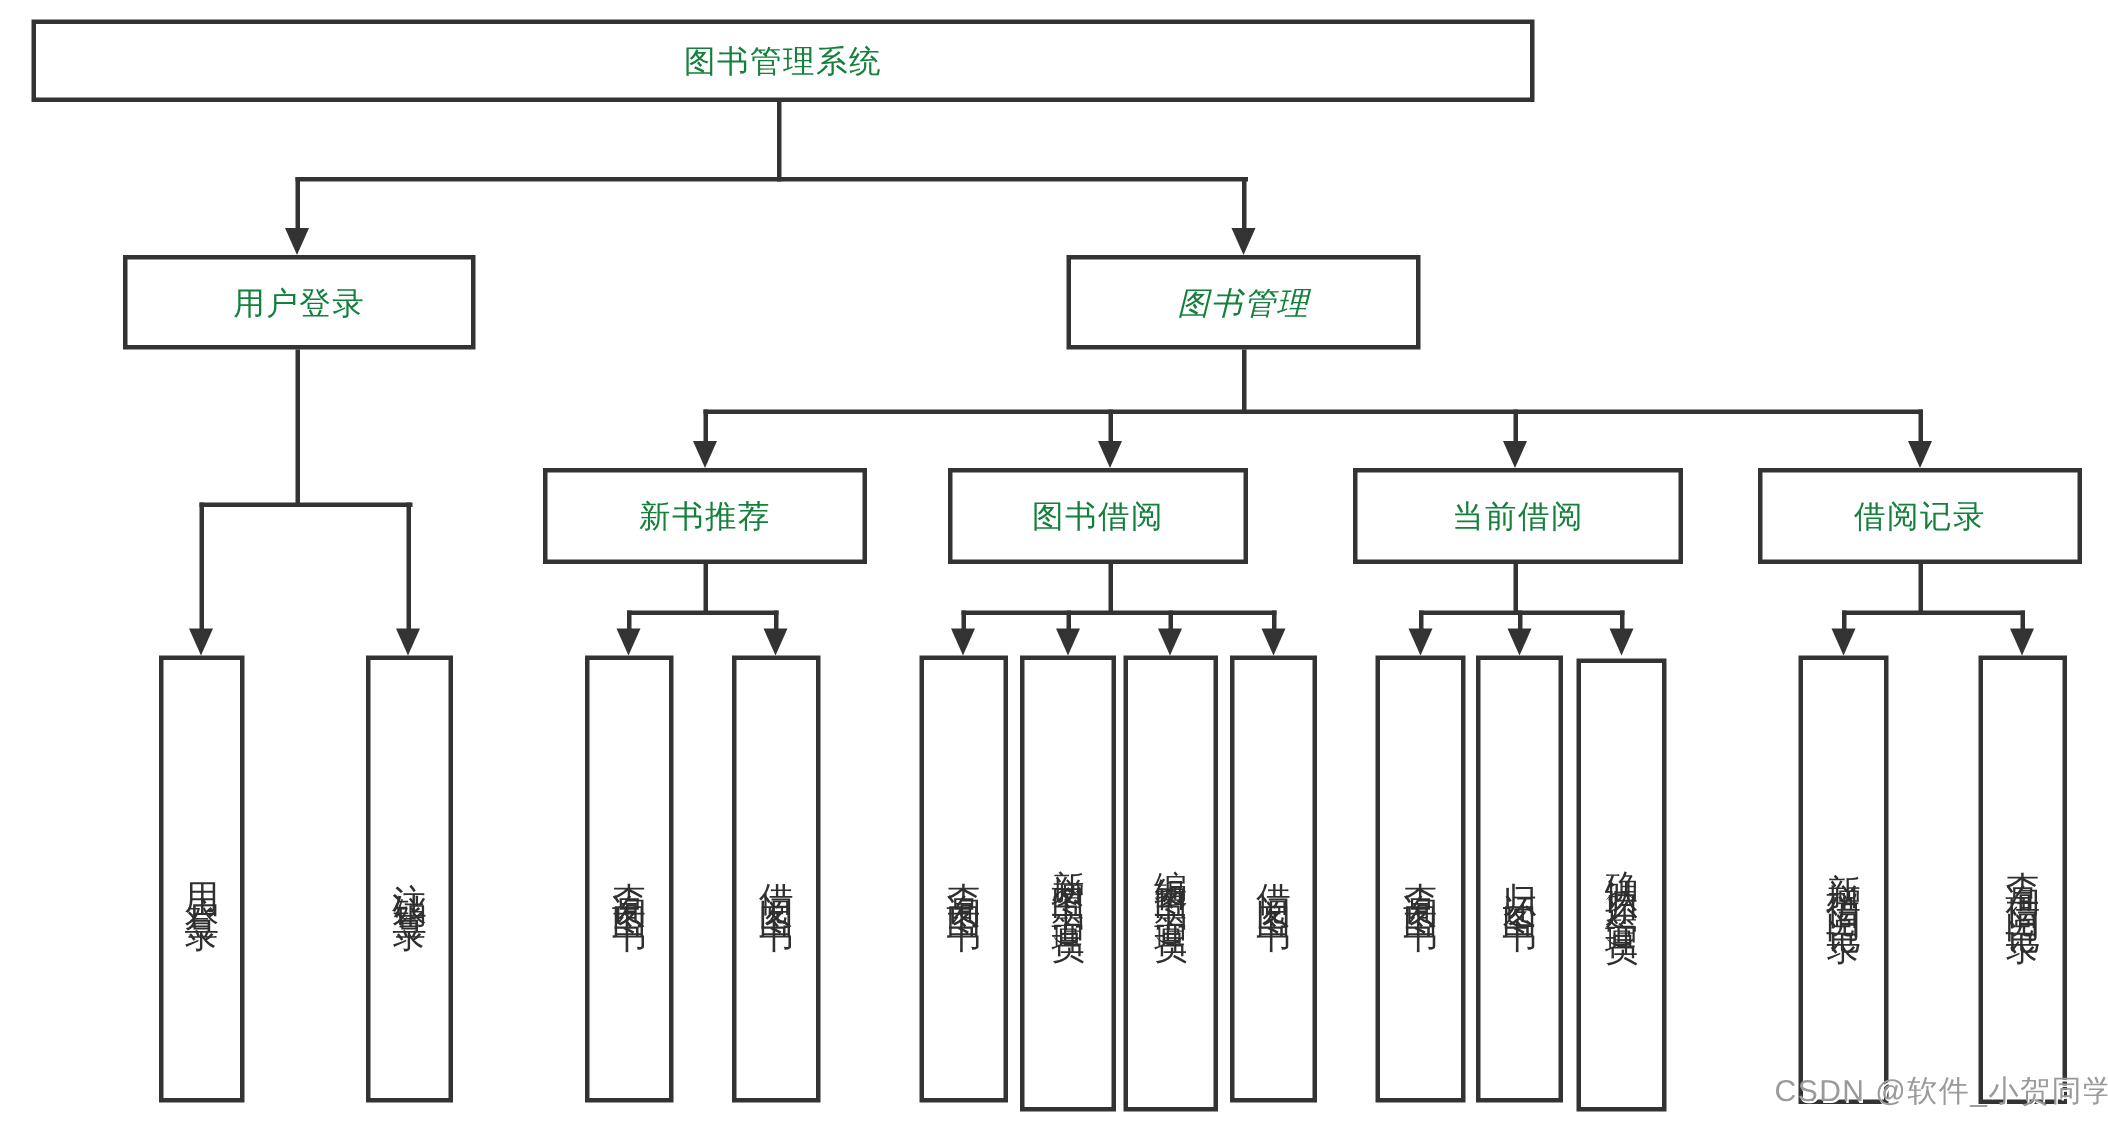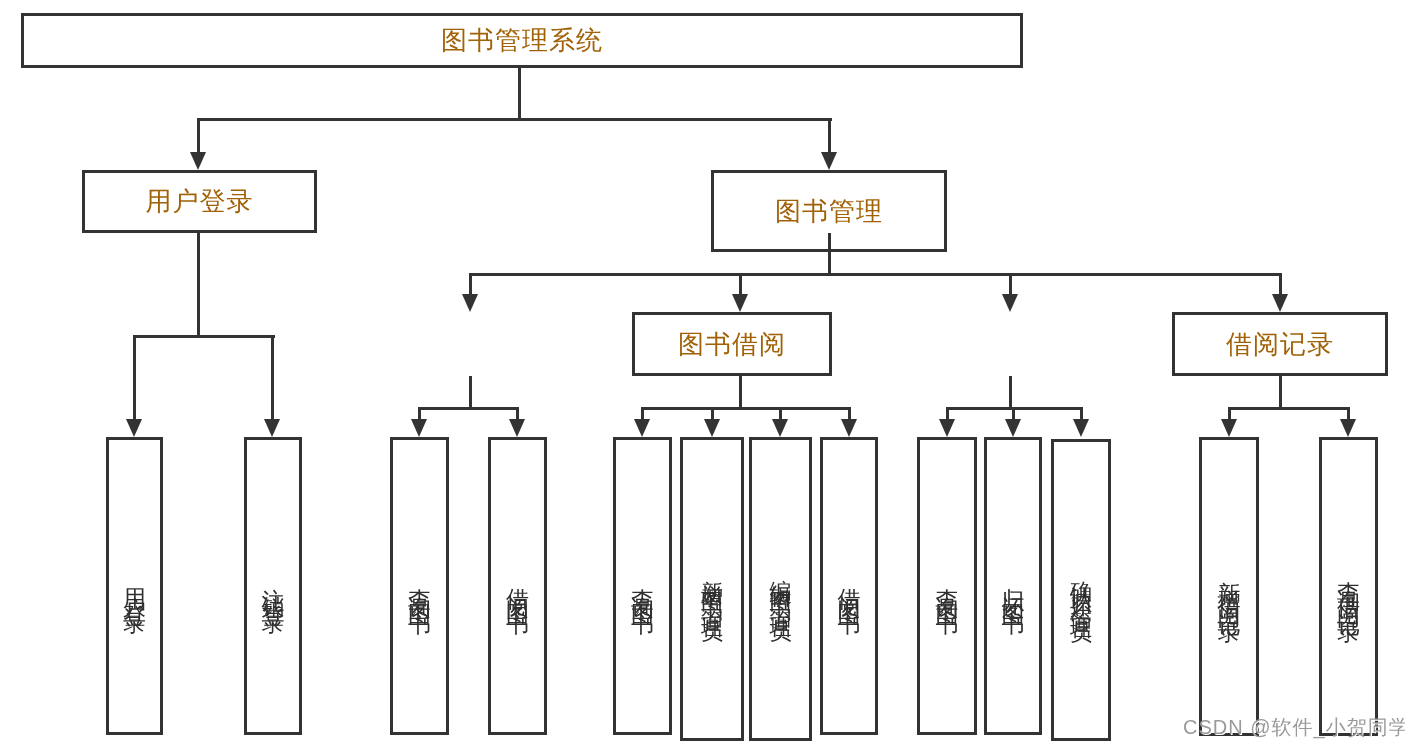--- a/index.html
+++ b/index.html
@@ -20,23 +20,23 @@
     position: absolute;
     box-sizing: border-box;
     background: #ffffff;
     border: 3px solid #333333;
     display: flex;
     align-items: center;
     justify-content: center;
     text-align: center;
   }
   .hlabel {
-    font-size: 26px;
+    font-size: 21px;
     letter-spacing: 1px;
-    color: #a16207;
+    color: #15803d;
     white-space: nowrap;
   }
   .vtext {
     writing-mode: vertical-rl;
     text-orientation: mixed;
     font-size: 23px;
     letter-spacing: 8px;
     line-height: 1;
     color: #2f2f2f;
   }
@@ -68,26 +68,32 @@
 
 <div id="canvas">
 
   <div class="box" style="left:21px; top:13px; width:1002px; height:55px;">
     <span class="hlabel">图书管理系统</span>
   </div>
 
   <div class="box" style="left:82px; top:170px; width:235px; height:63px;">
     <span class="hlabel">用户登录</span>
   </div>
-  <div class="box" style="left:711px; top:170px; width:236px; height:82px;">
+  <div class="box" style="left:711px; top:170px; width:236px; height:63px;font-style:italic;">
     <span class="hlabel">图书管理</span>
   </div>
 
+  <div class="box" style="left:362px; top:312px; width:216px; height:64px;">
+    <span class="hlabel">新书推荐</span>
+  </div>
   <div class="box" style="left:632px; top:312px; width:200px; height:64px;">
     <span class="hlabel">图书借阅</span>
+  </div>
+  <div class="box" style="left:902px; top:312px; width:220px; height:64px;">
+    <span class="hlabel">当前借阅</span>
   </div>
   <div class="box" style="left:1172px; top:312px; width:216px; height:64px;">
     <span class="hlabel">借阅记录</span>
   </div>
 
   <div class="box" style="left:106px; top:437px; width:57px; height:298px;">
     <span class="vtext">用户登录</span>
   </div>
   <div class="box" style="left:244px; top:437px; width:58px; height:298px;">
     <span class="vtext">注销登录</span>

